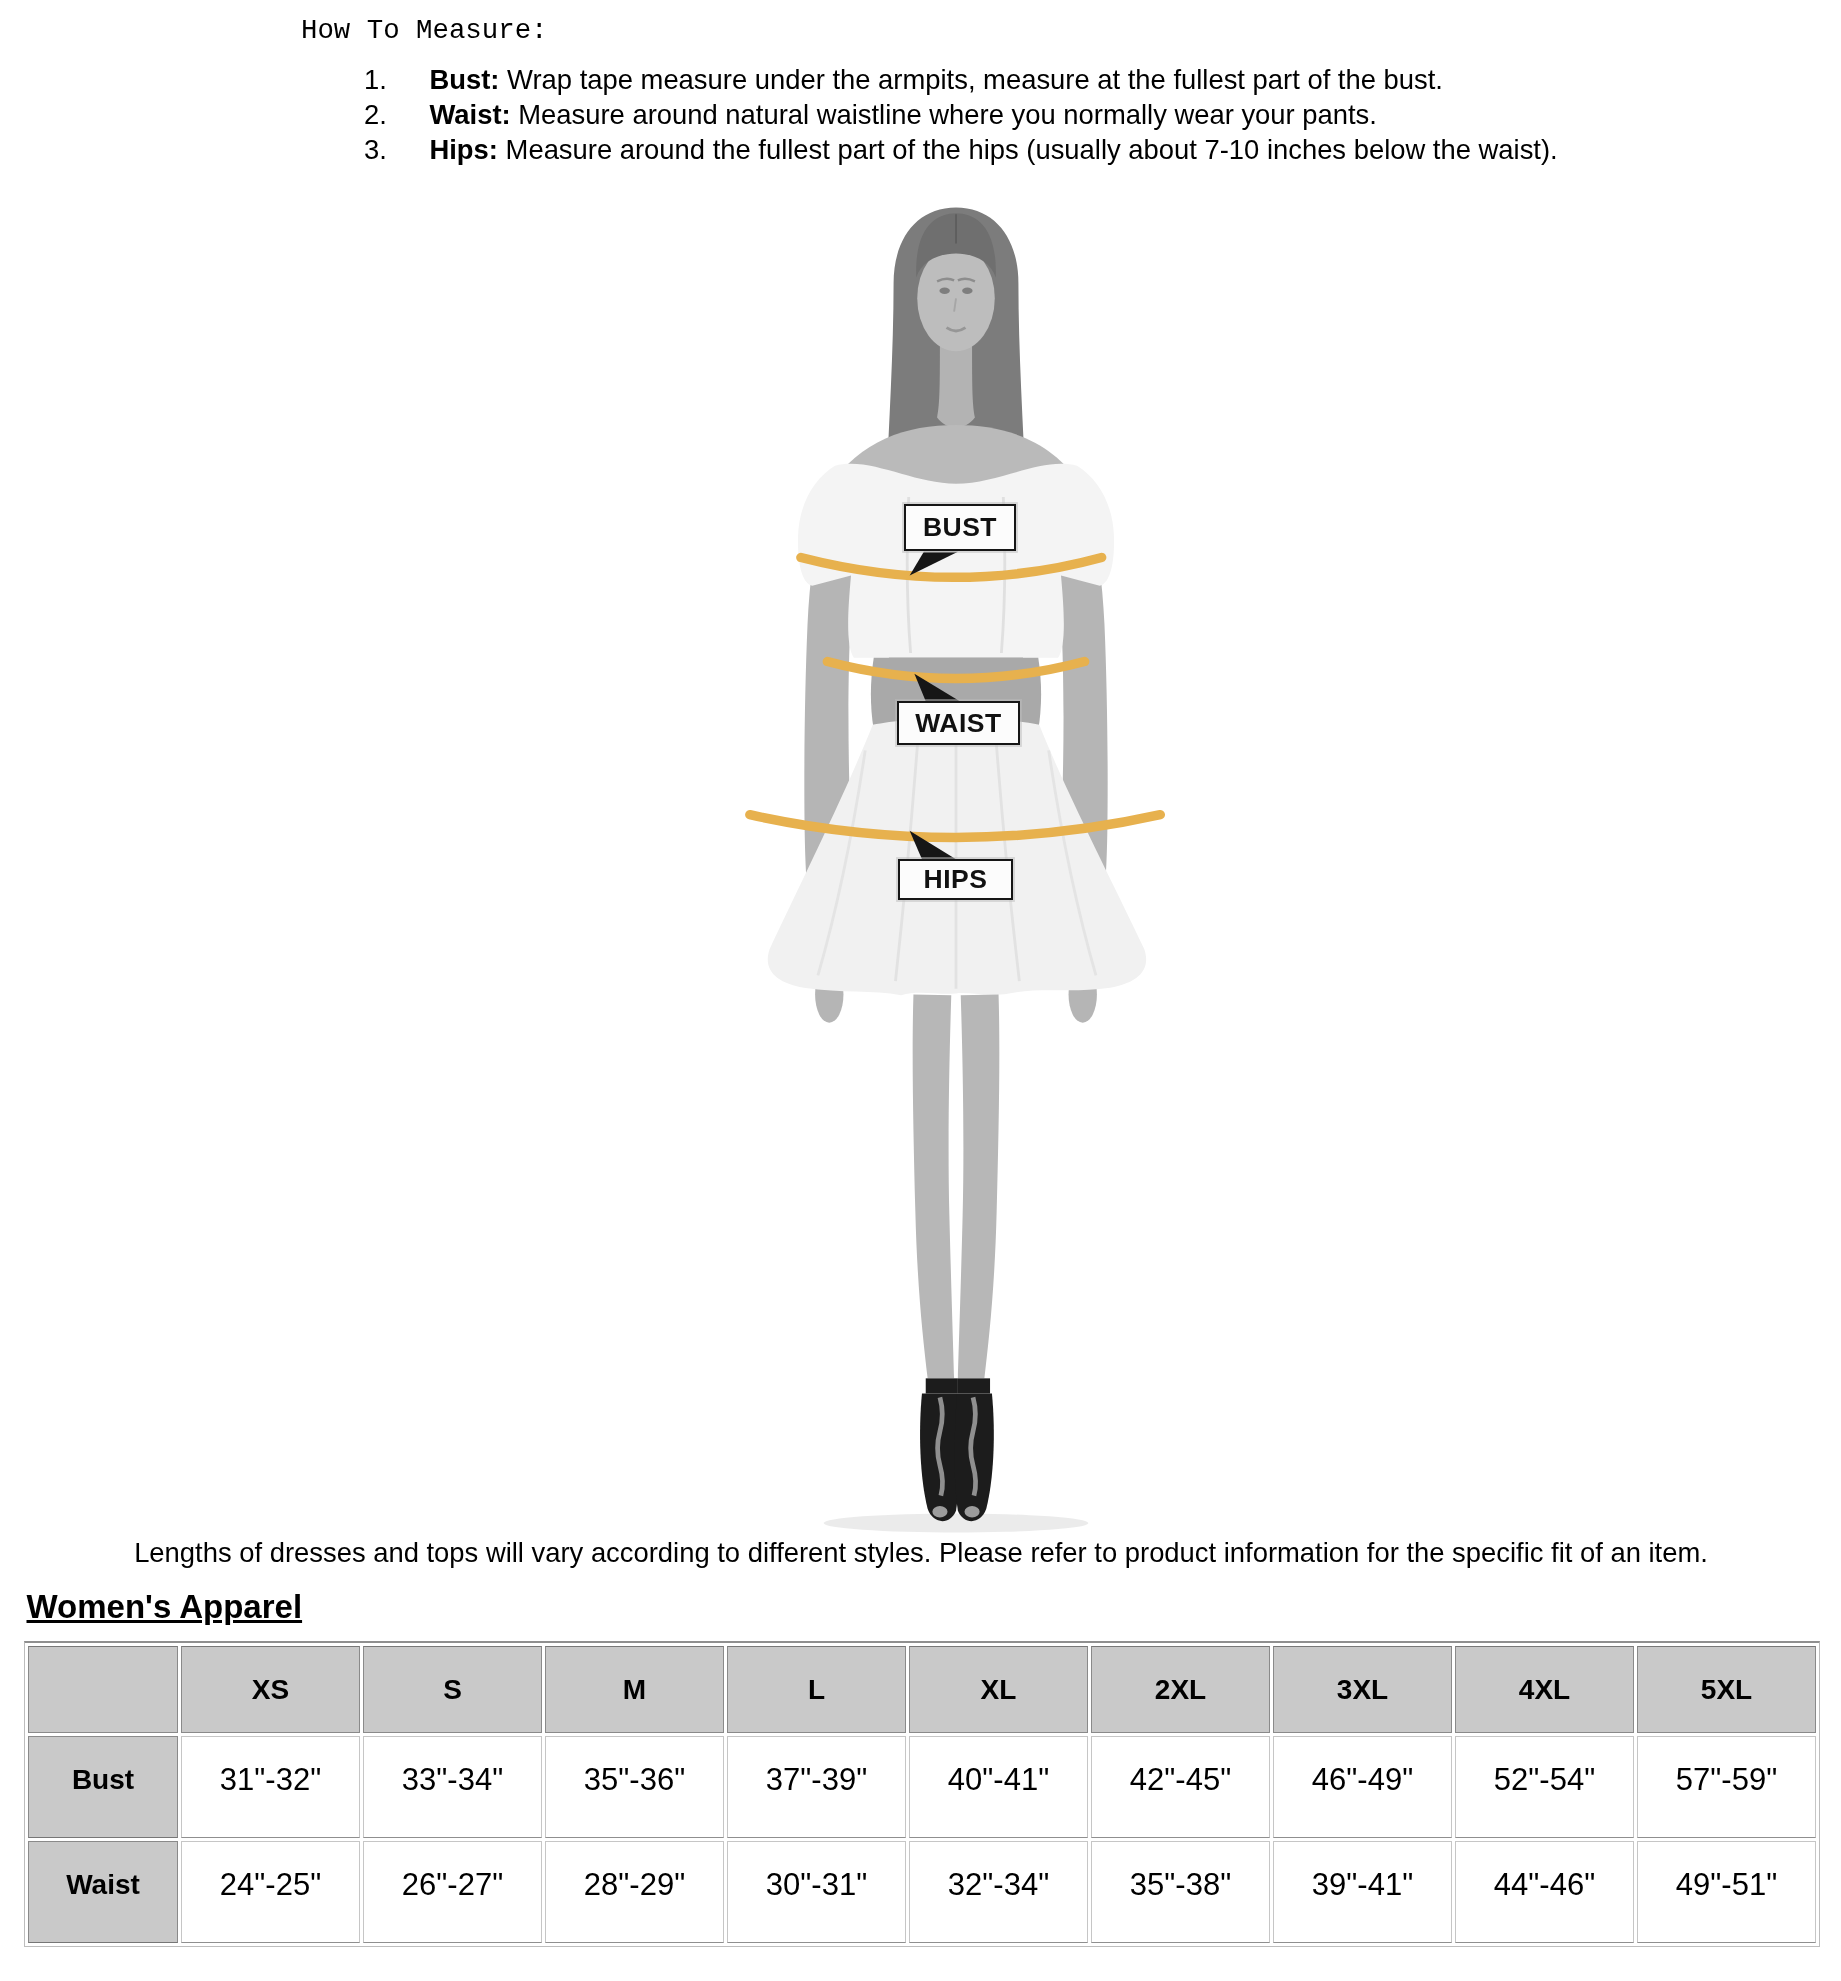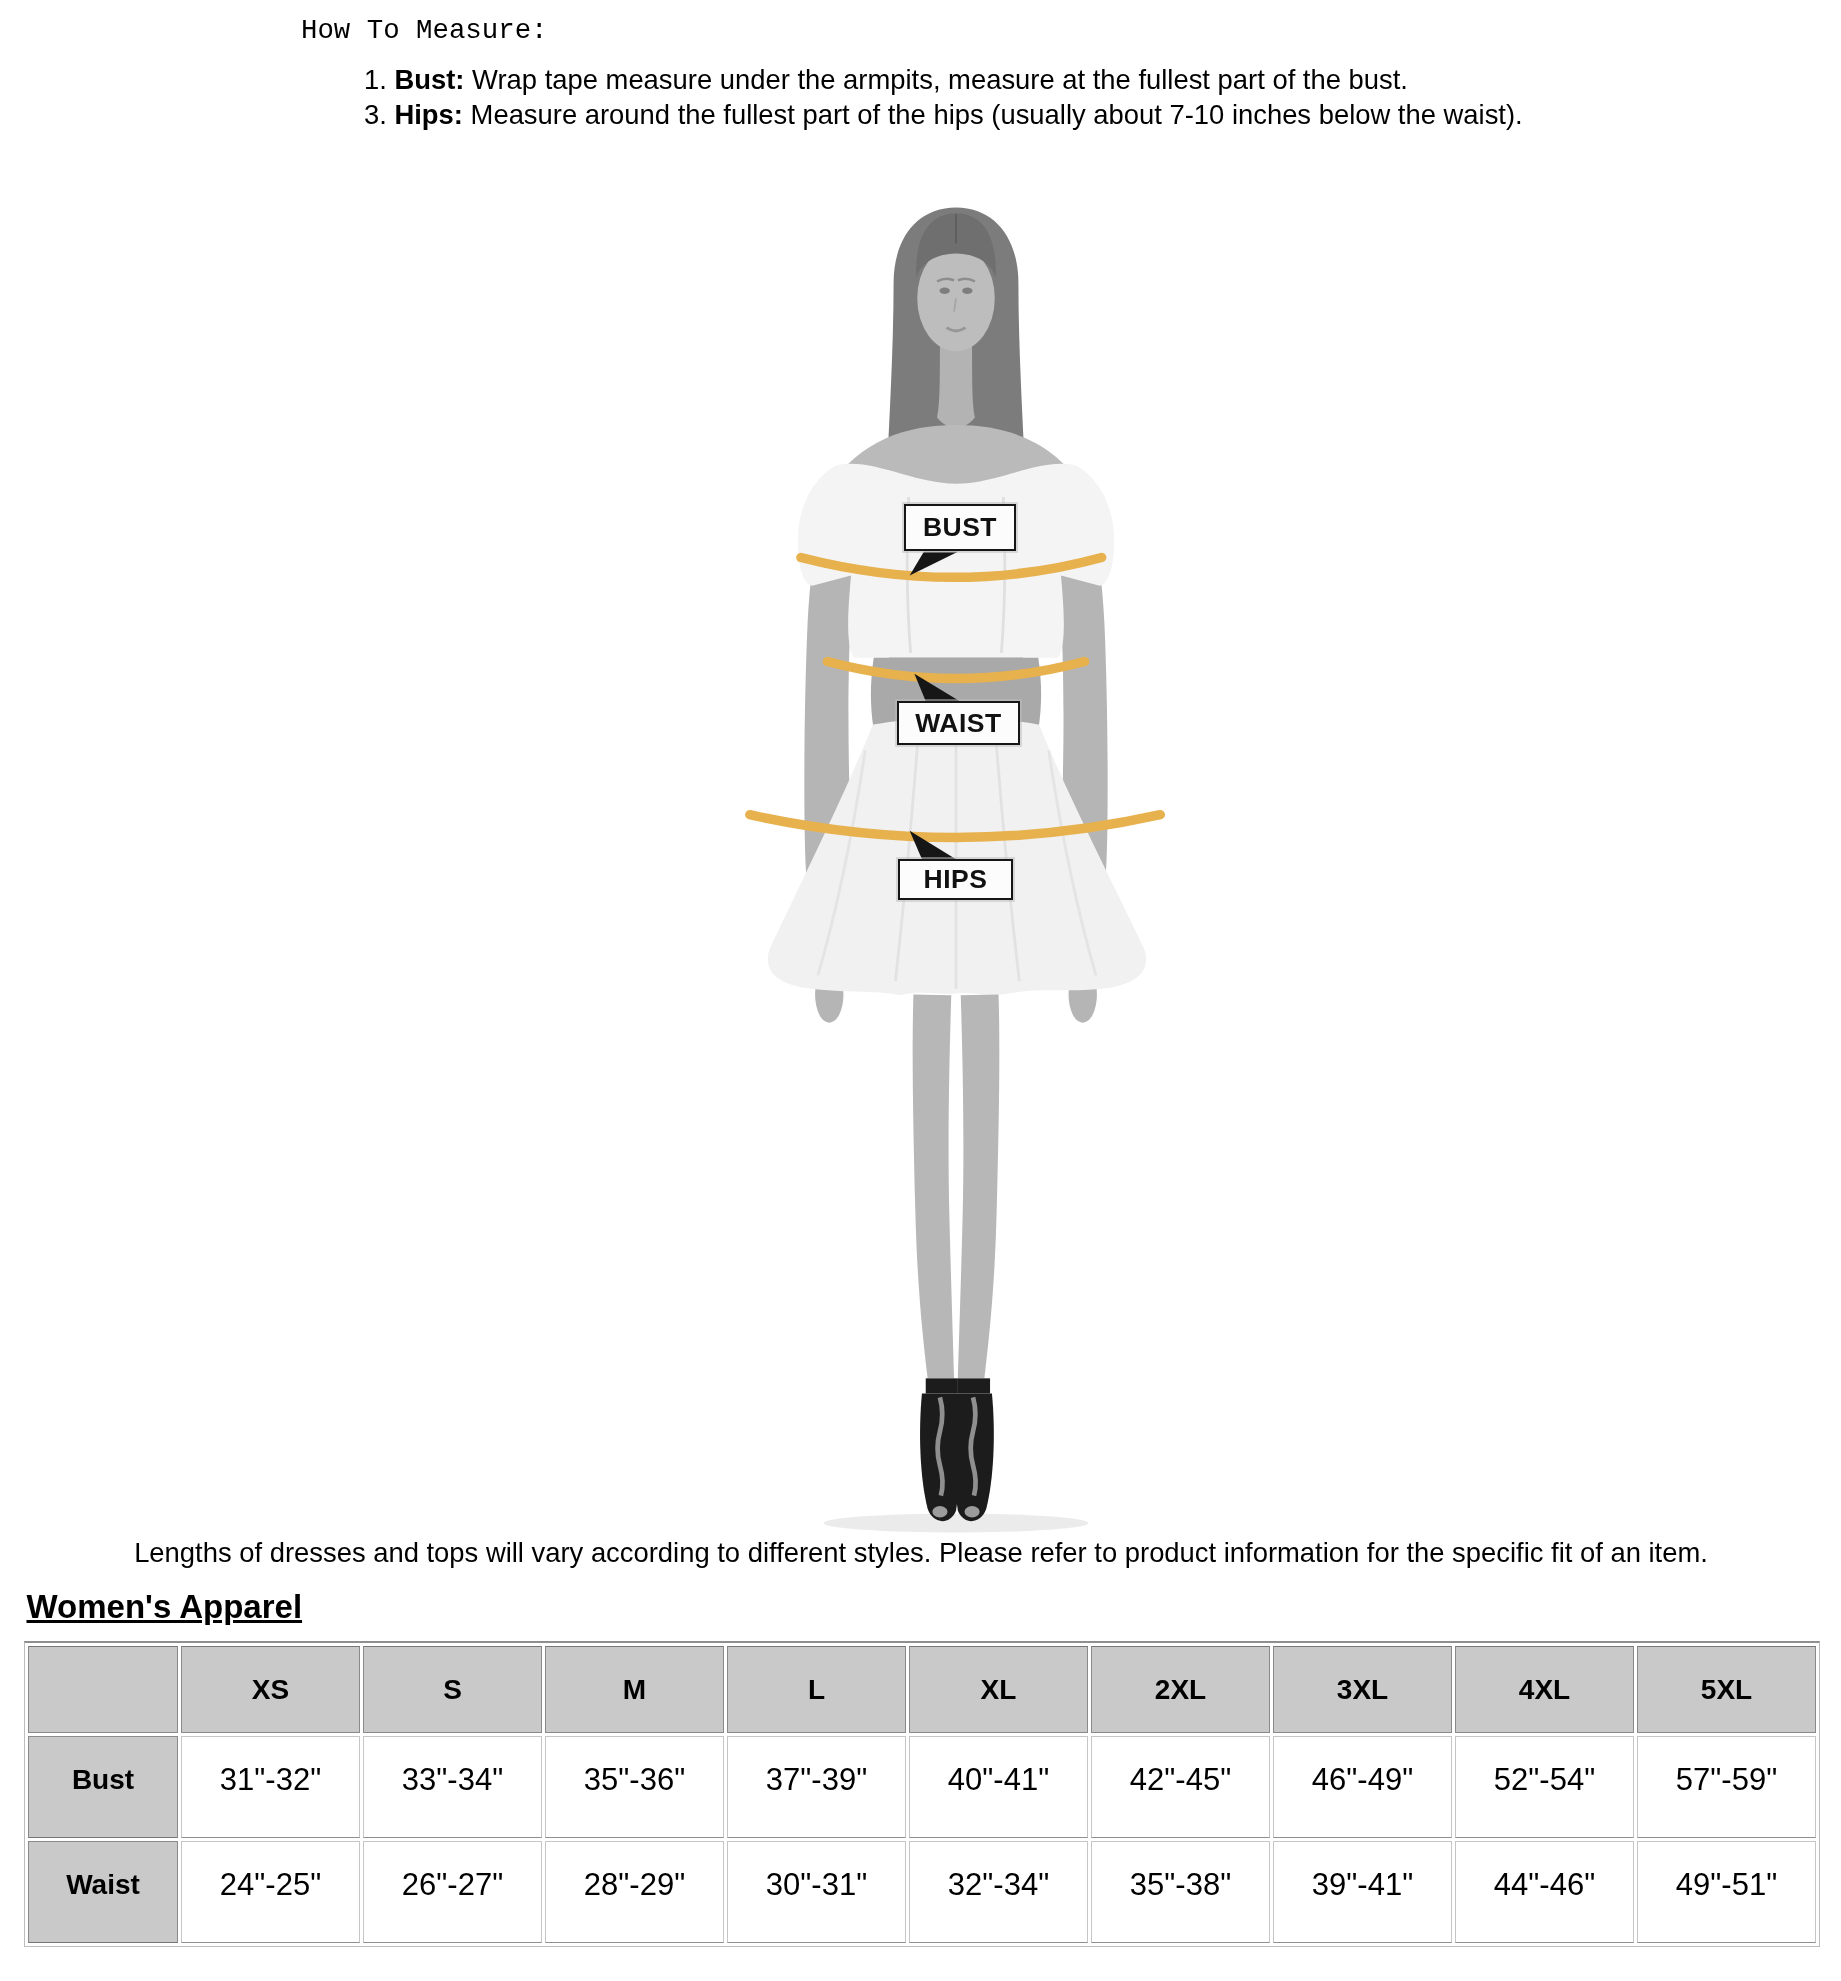--- a/index.html
+++ b/index.html
@@ -5,21 +5,21 @@
   html,body { margin:0; padding:0; }
   body {
     width:1842px; height:1982px; position:relative; overflow:hidden;
     background:#ffffff; color:#000;
     font-family:"Liberation Sans", sans-serif;
   }
 
   
   .howto-title { position:absolute; left:301px; top:15px; font-size:27.4px;font-family:Liberation Mono, monospace; }
   .steps { position:absolute; left:364px; top:62px; font-size:27.4px; line-height:35px; }
-  .step b { font-weight:bold; }
+  .step b { font-weight:bold;margin-left:35px; }
 
   
   .figure-wrap { position:absolute; left:625px; top:156px; width:662px; height:1377px; }
   .figure-wrap svg { position:absolute; left:0; top:0; width:662px; height:1377px; }
 
   .meas-label {
     position:absolute; box-sizing:border-box;
     background:#fcfcfc; border:2.8px solid #161616;
     box-shadow:0 0 0 1.9px rgba(190,190,190,.55);
     display:flex; align-items:center; justify-content:center;
@@ -60,20 +60,25 @@
 </head>
 <body>
 
 <div class="howto-title">How To Measure:</div>
 
 <div class="steps">
   <div class="step">
     <span>1.</span>
     <b>Bust:</b>
     <span>Wrap tape measure under the armpits, measure at the fullest part of the bust.</span>
+  </div>
+  <div class="step">
+    <span>2.</span>
+    <b>Waist:</b>
+    <span>Measure around natural waistline where you normally wear your pants.</span>
   </div>
   <div class="step">
     <span>3.</span>
     <b>Hips:</b>
     <span>Measure around the fullest part of the hips (usually about 7-10 inches below the waist).</span>
   </div>
 </div>
 
 <div class="figure-wrap">
   <svg viewBox="0 0 700 1455" aria-hidden="true">

